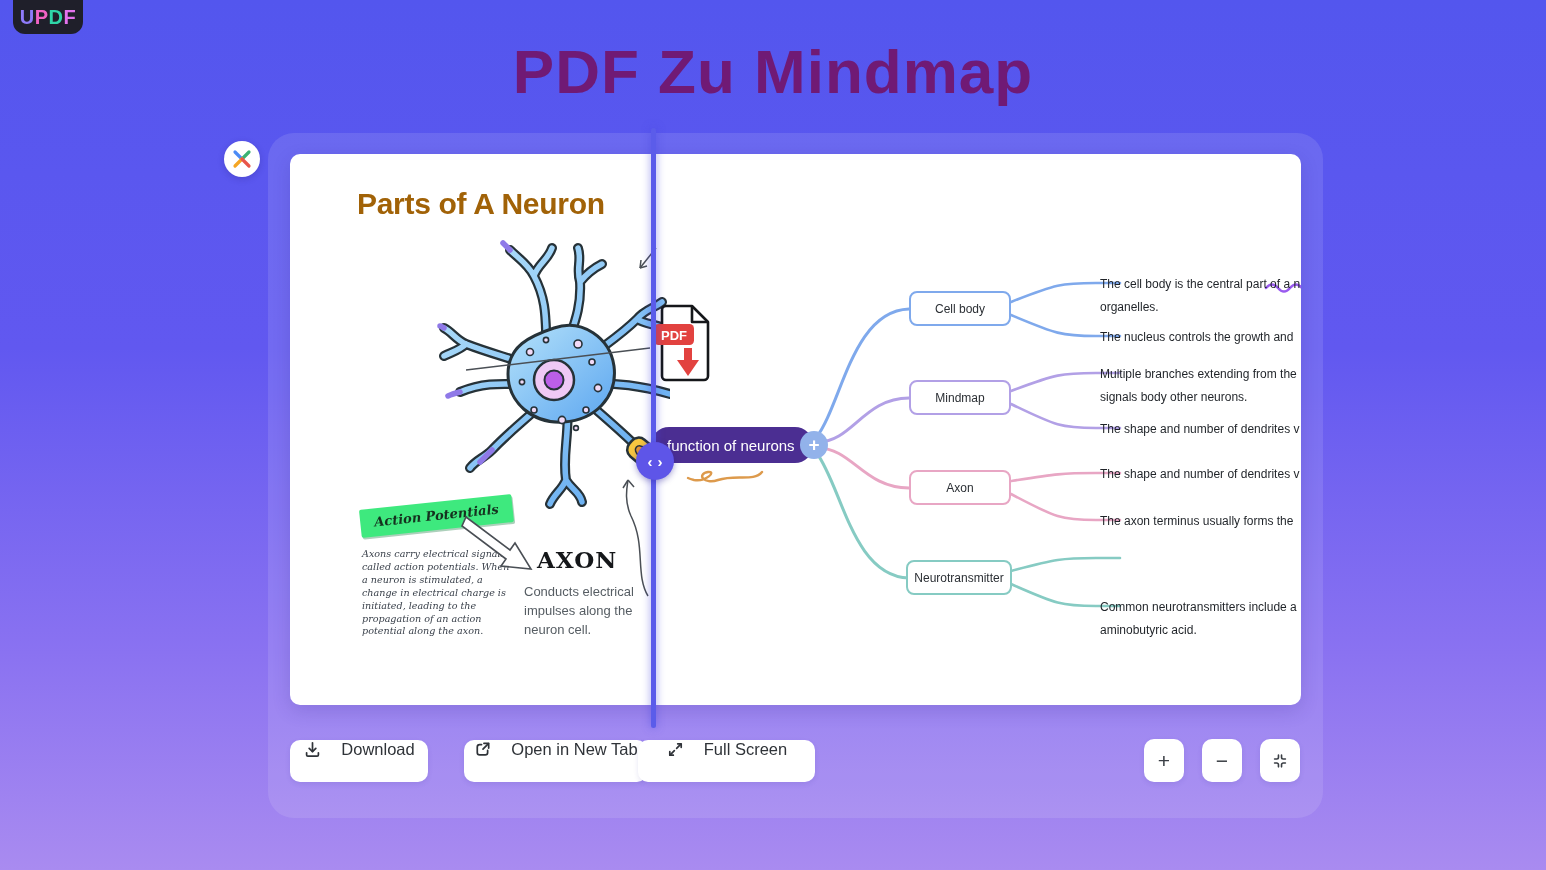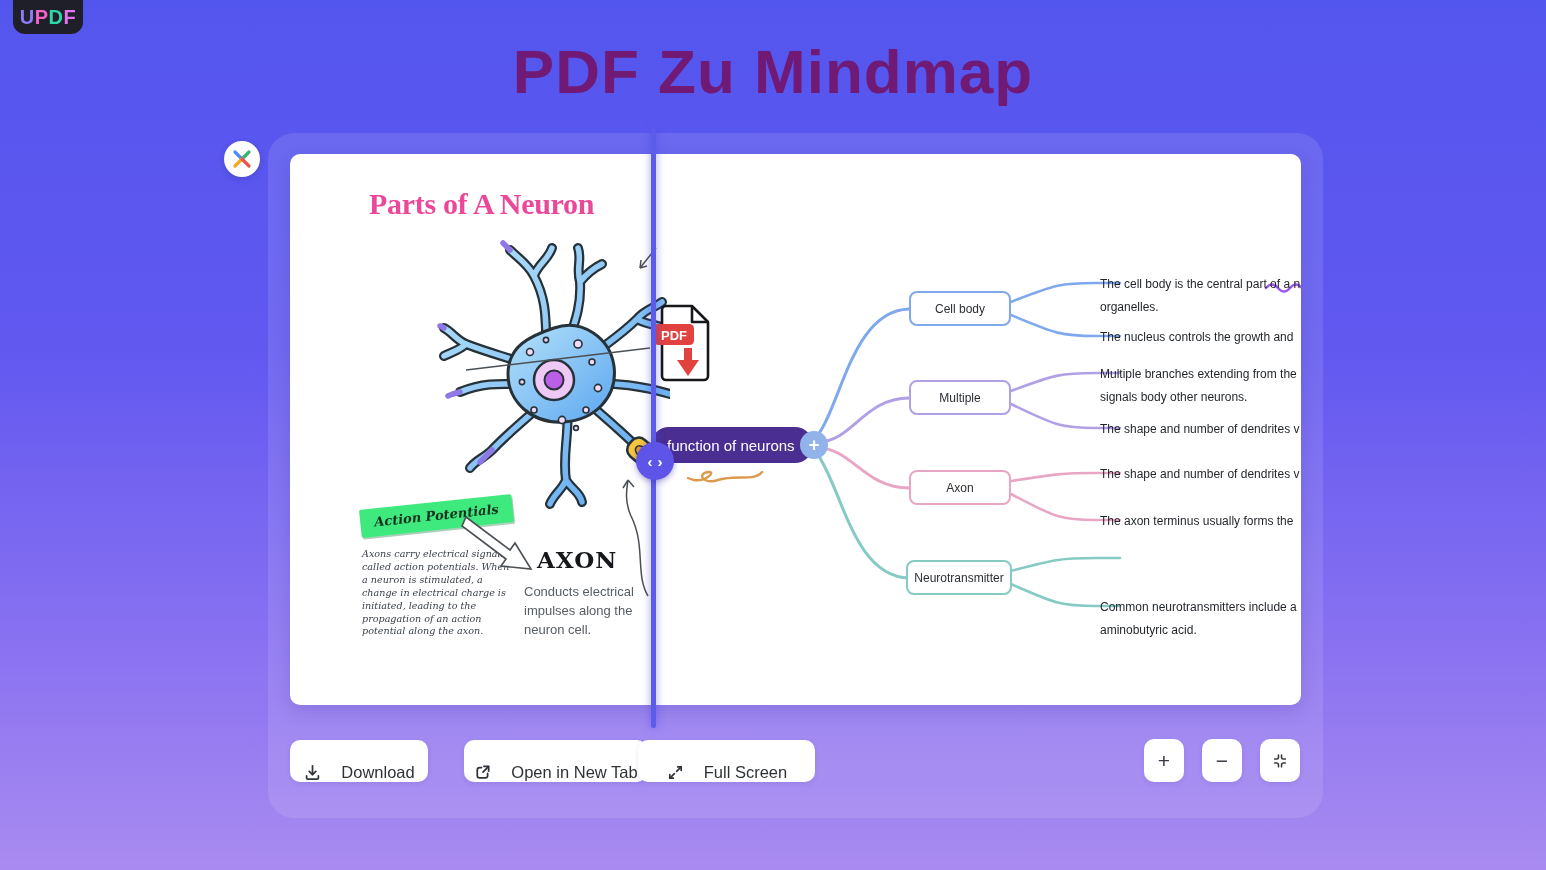--- a/index.html
+++ b/index.html
@@ -35,21 +35,21 @@
   }
   .card {
     left:290px; top:154px; width:1011px; height:551px;
     background:#fff; border-radius:10px; overflow:hidden;
     box-shadow:0 6px 18px rgba(50,40,140,.18);
   }
 
   
   .doc-title {
     left:67px; top:33px; font-size:30px; font-weight:800;
-    font-family:Liberation Serif, serif; letter-spacing:-.3px; color:#ec4899;margin-left:12px;
+    font-family:Liberation Sans, sans-serif; letter-spacing:-.3px; color:#a16207;
   }
   .sticky {
     left:70px; top:348px; padding:6px 14px 7px; background:#3EE97E;
     transform:rotate(-6deg); border-radius:2px;
     font-family:"DejaVu Serif", serif; font-style:italic; font-weight:bold;
     font-size:13px; color:#15311F; box-shadow:1px 2px 0 rgba(20,120,60,.35);
   }
   .hand-note {
     left:72px; top:394px; width:148px;
     font-family:"DejaVu Serif", serif; font-style:italic;
@@ -94,21 +94,21 @@
     display:flex; align-items:center; justify-content:center;
     font-size:12px; color:#2B2F34;
   }
   .mm-text { left:810px; font-size:12px; line-height:15px; color:#1F2328; z-index:3; }
   .mm-text div { white-space:nowrap;margin-top:8px; }
   .connectors { left:0; top:0; width:1011px; height:551px; pointer-events:none; z-index:2; }
 
   
   .btn {
     top:740px; height:42px; background:#fff; border:none; border-radius:10px;
-    display:flex; align-items:flex-end; justify-content:center; gap:19px;
+    display:flex; align-items:flex-start; justify-content:center; gap:19px;
     font-family:"Liberation Sans", sans-serif; font-size:16.5px; color:#2F3338;
     cursor:pointer; box-shadow:0 2px 5px rgba(60,50,160,.12); position:absolute;
   }
   .sq-btn {
     top:739px; width:40px; height:43px; background:#fff; border:none; border-radius:10px;
     display:flex; align-items:center; justify-content:center; font-size:21px; color:#3A3E44;
     cursor:pointer; position:absolute; box-shadow:0 2px 5px rgba(60,50,160,.12);
   }
   .icon { display:inline-flex; }
 </style>
@@ -235,21 +235,21 @@
 
   <div class="abs root-pill" style="background-color: rgb(75, 46, 146);">
     <span>function of neurons</span>
   </div>
   <div class="abs plus-circle" style="background-color: rgb(146, 178, 234);">+</div>
 
   <div class="abs mm-node" style="top: 137px; border-color: rgb(127, 169, 236);">
       <span>Cell body</span>
     </div>
   <div class="abs mm-node" style="top: 226px; border-color: rgb(178, 160, 230);">
-      <span>Multiple</span>
+      <span>Mindmap</span>
     </div>
   <div class="abs mm-node" style="top: 316px; border-color: rgb(232, 166, 196);">
       <span>Axon</span>
     </div>
   <div class="abs mm-node" style="top: 406px; left: 616px; width: 106px; border-color: rgb(134, 203, 195);">
       <span>Neurotransmitter</span>
     </div>
 
   <div class="abs mm-text" style="top:115px">
     <div>The cell body is the central part of a n</div>

